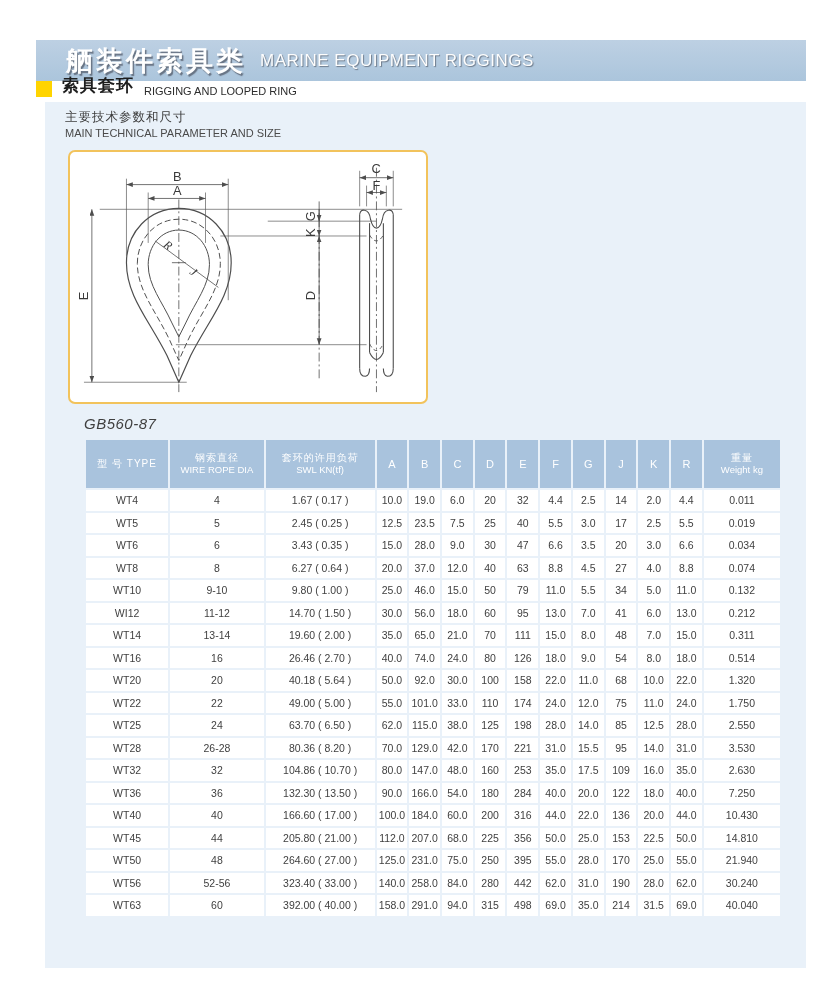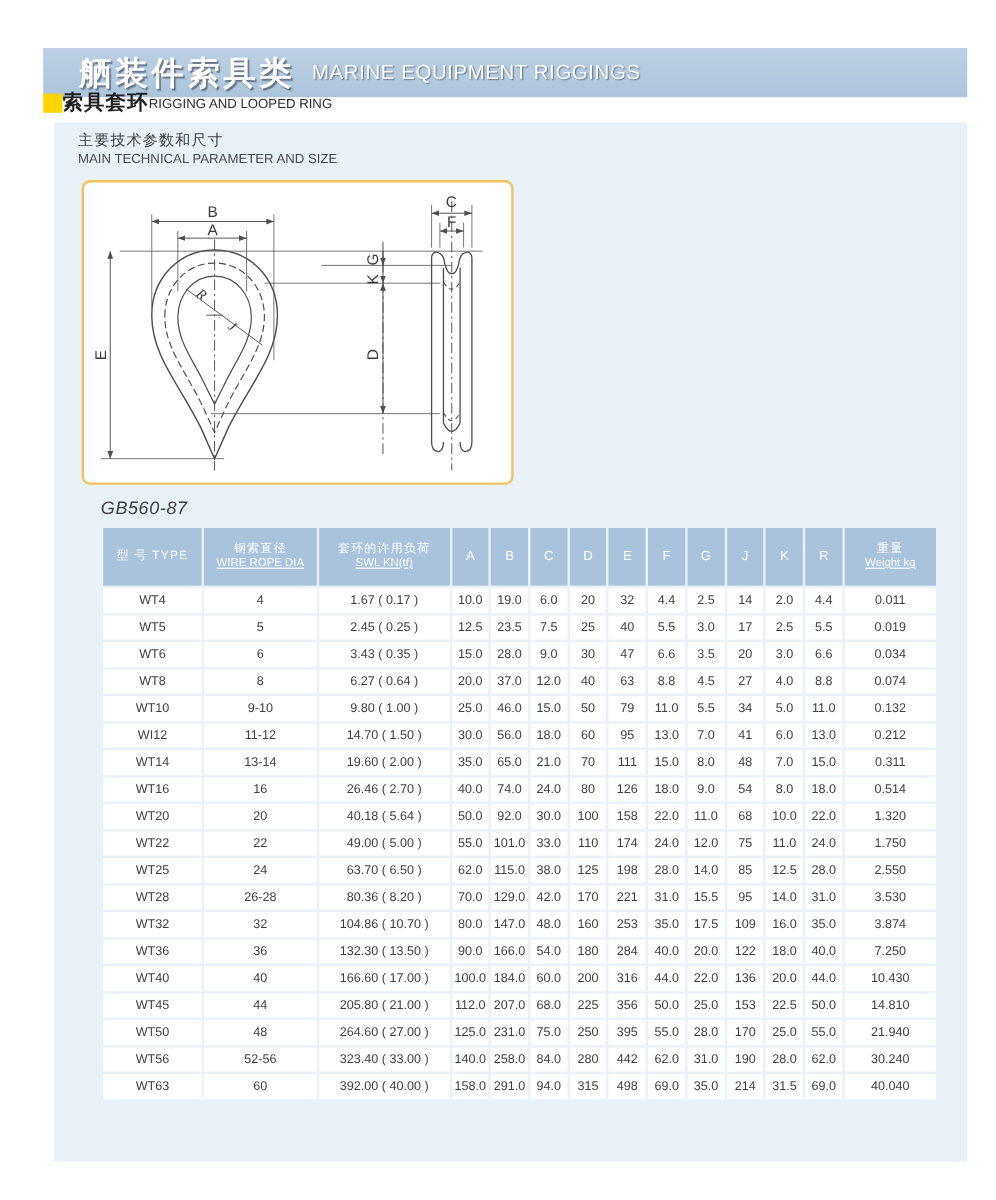--- a/index.html
+++ b/index.html
@@ -8,21 +8,21 @@
   
   .banner{position:absolute;left:36px;top:13px;width:770px;height:41px;
     background:linear-gradient(#bdd0e3,#abc5dc);
     display:flex;align-items:center;gap:14px;padding-left:30px;box-sizing:border-box;margin-top:27px;}
   .banner-zh{font-size:27px;font-weight:bold;color:#ffffff;letter-spacing:3px;
     text-shadow:1.5px 1.5px 1px rgba(90,100,115,.85);}
   .banner-en{font-size:17px;font-weight:normal;color:#fdfdfd;letter-spacing:.5px;
     text-shadow:1px 1px 1px rgba(90,100,115,.8);}
 
   
-  .section-head{position:absolute;left:36px;top:74px;display:flex;align-items:center;gap:0;}
+  .section-head{position:absolute;left:36px;top:74px;display:flex;align-items:flex-end;gap:10px;}
   .bullet{width:16px;height:16px;background:#ffd400;display:inline-block;}
   .sec-zh{font-size:17px;font-weight:bold;color:#1e1e1e;letter-spacing:1px;}
   .sec-en{font-size:11px;font-weight:normal;color:#2c2c2c;margin-top:3px;}
 
   
   .panel{position:absolute;left:45px;top:102px;width:761px;height:866px;background:#e9f1f9;}
   .subtitle-zh{position:absolute;left:20px;top:7px;font-size:12.5px;color:#3c3c3c;letter-spacing:1px;}
   .subtitle-en{position:absolute;left:20px;top:25px;font-size:11px;color:#4a4a4a;}
 
   
@@ -33,21 +33,21 @@
   .dwg-label-i{font-size:12px;fill:#3a3a3a;font-style:italic;font-family:"Liberation Serif",serif;}
 
   .standard{position:absolute;left:39px;top:313px;font-size:15px;color:#3f3f3f;letter-spacing:.5px;font-style:italic;}
 
   
   .rig-table{position:absolute;left:39px;top:336px;width:698px;border-collapse:separate;
     border-spacing:2px;table-layout:fixed;}
   .rig-table th{background:#a9c3dd;color:#ffffff;font-weight:normal;text-align:center;
     vertical-align:middle;height:48px;padding:0;line-height:1.35;}
   .th-zh{font-size:10px;letter-spacing:1px;}
-  .th-en{font-size:9.5px;text-decoration:underline;}
+  .th-en{font-size:9.5px;}
   .th-letter{font-size:11px;}
   .rig-table td{background:#ffffff;color:#3f3f3f;font-size:10.5px;text-align:center;
     vertical-align:middle;height:20.5px;padding:0;white-space:nowrap;overflow:hidden;}
 </style>
 </head>
 <body>
 
 <div class="banner">
   <span class="banner-zh">舾装件索具类</span>
   <span class="banner-en">MARINE EQUIPMENT RIGGINGS</span>
@@ -384,21 +384,21 @@
           <td>80.0</td>
           <td>147.0</td>
           <td>48.0</td>
           <td>160</td>
           <td>253</td>
           <td>35.0</td>
           <td>17.5</td>
           <td>109</td>
           <td>16.0</td>
           <td>35.0</td>
-          <td>3.874</td>
+          <td>2.630</td>
         </tr>
         <tr>
           <td>WT36</td>
           <td>36</td>
           <td>132.30 ( 13.50 )</td>
           <td>90.0</td>
           <td>166.0</td>
           <td>54.0</td>
           <td>180</td>
           <td>284</td>

